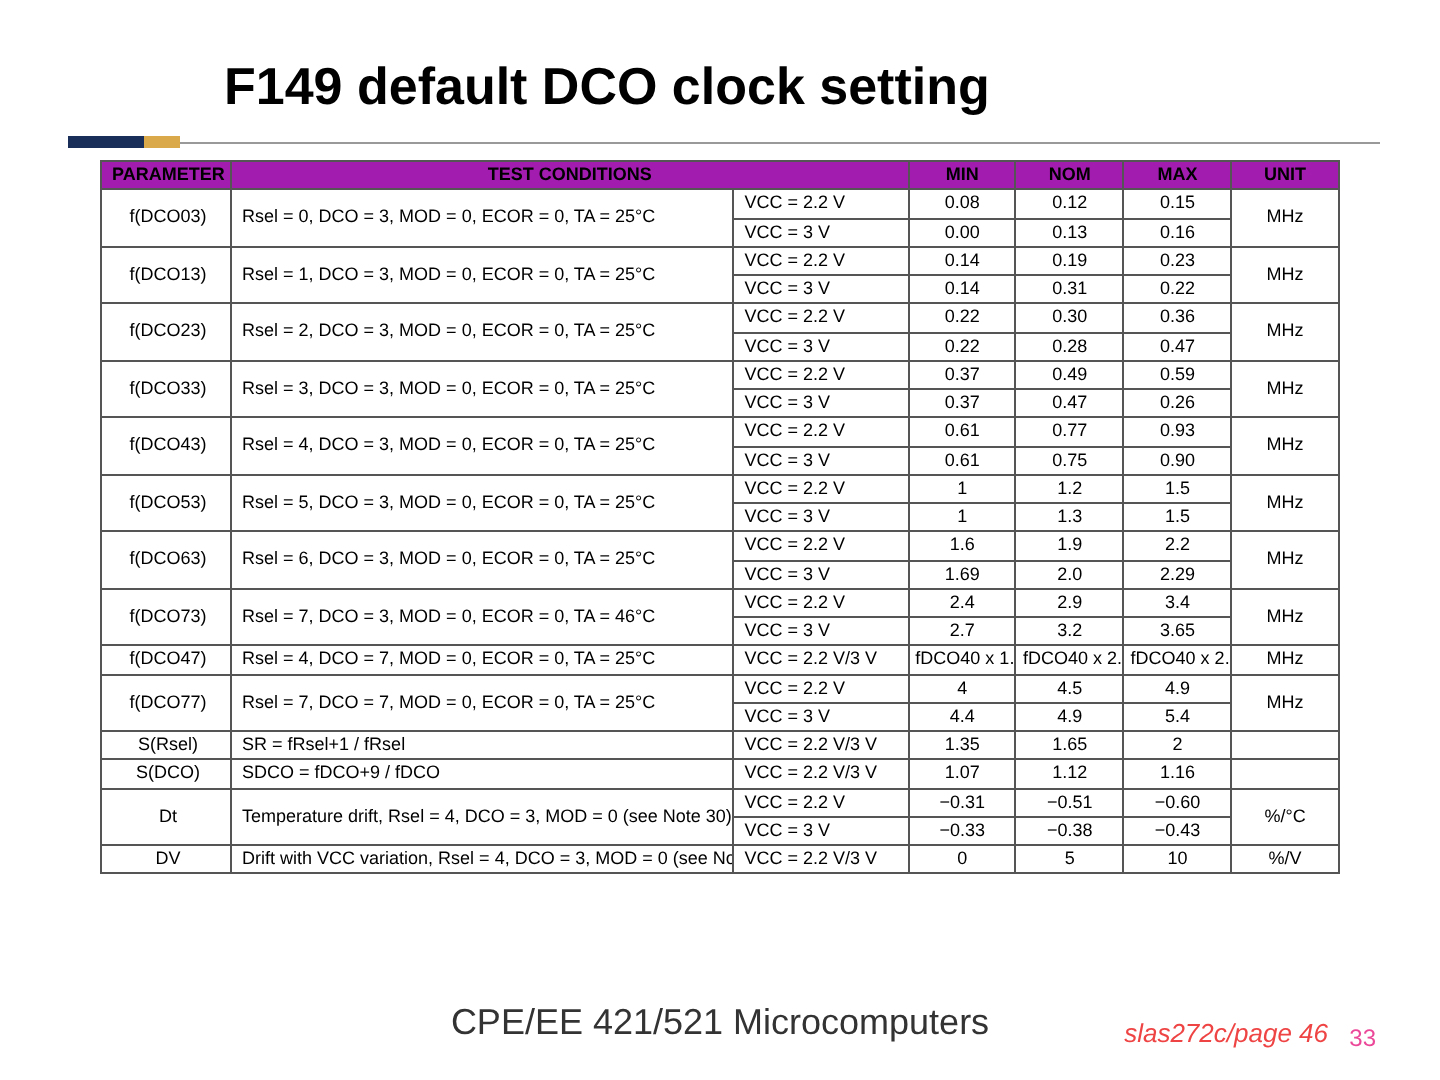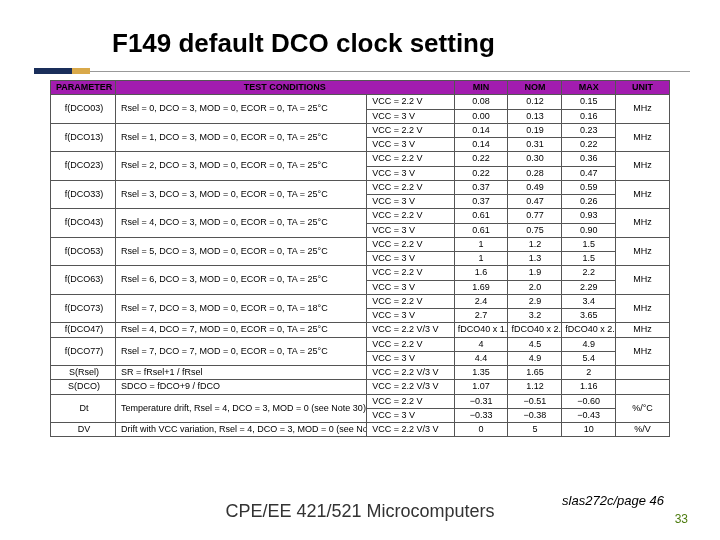--- a/index.html
+++ b/index.html
@@ -80,32 +80,32 @@
     position: absolute;
     bottom: 18px;
     left: 0;
     width: 720px;
     text-align: center;
     font-size: 18px;
     color: #333;
   }
   .footer-right-note {
     position: absolute;
-    bottom: 32px;
+    bottom: 16px;
     right: 56px;
     font-size: 13px;
     font-style: italic;
-    color: #000000;
+    color: #ef4444;
   }
   .page-num {
     position: absolute;
     bottom: 14px;
     right: 32px;
     font-size: 12px;
-    color: #4d7c0f;
+    color: #ec4899;
   }
 </style>
 </head>
 <body>
 
 <div class="slide">
   <div class="title-area">F149 default DCO clock setting</div>
   <div class="accent-bar">
     <div class="navy"></div>
       <div class="gold"></div>
@@ -234,21 +234,21 @@
             <td rowspan="2">MHz</td>
           </tr>
           <tr>
             <td class="left">VCC = 3 V</td>
             <td>1.69</td>
             <td>2.0</td>
             <td>2.29</td>
           </tr>
           <tr>
             <td rowspan="2" class="param">f(DCO73)</td>
-            <td rowspan="2" class="left">Rsel = 7, DCO = 3, MOD = 0, ECOR = 0, TA = 18°C</td>
+            <td rowspan="2" class="left">Rsel = 7, DCO = 3, MOD = 0, ECOR = 0, TA = 46°C</td>
             <td class="left">VCC = 2.2 V</td>
             <td>2.4</td>
             <td>2.9</td>
             <td>3.4</td>
             <td rowspan="2">MHz</td>
           </tr>
           <tr>
             <td class="left">VCC = 3 V</td>
             <td>2.7</td>
             <td>3.2</td>

